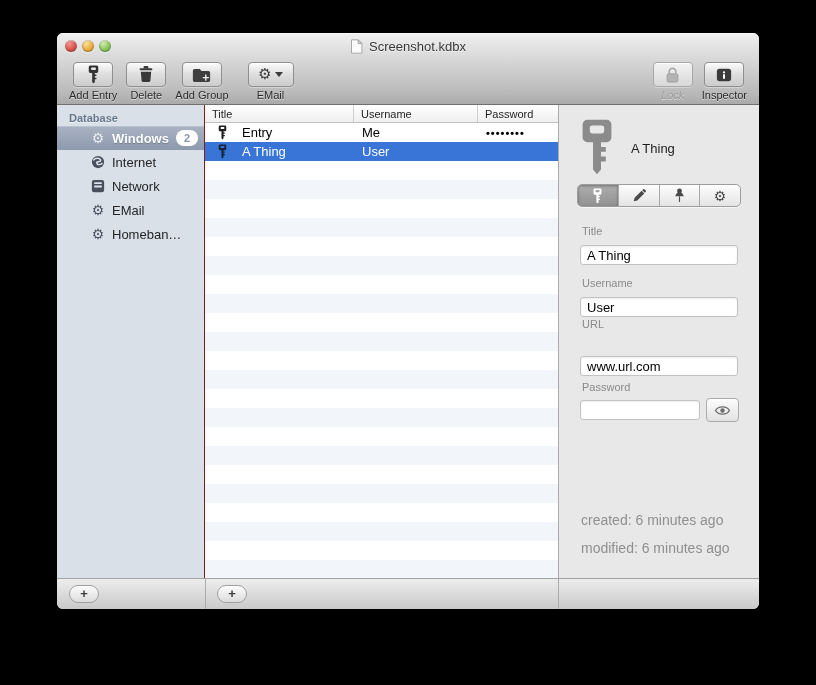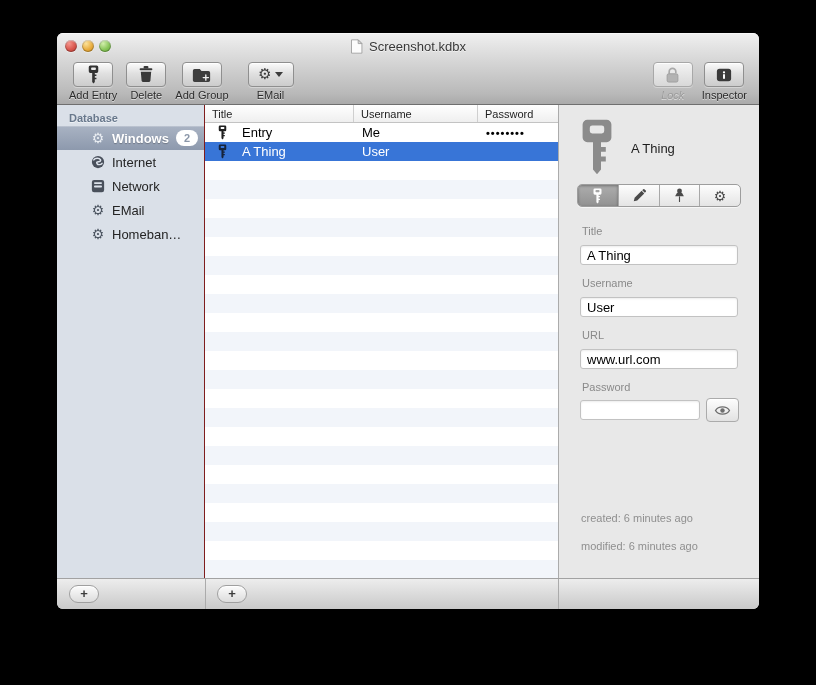--- a/index.html
+++ b/index.html
@@ -60,21 +60,21 @@
   .seg-ctrl { position:absolute; left:18px; top:79px; width:164px; height:23px; border:1px solid #9d9d9d; border-radius:5px; background:linear-gradient(#fdfdfd,#e4e4e4); display:flex; overflow:hidden; box-shadow:0 1px 0 rgba(255,255,255,.6); }
   .seg { flex:1; display:flex; align-items:center; justify-content:center; border-right:1px solid #a8a8a8; cursor:default; }
   .seg:last-child { border-right:none; }
   .seg.selected { background:linear-gradient(#adadad,#929292); box-shadow:inset 0 1px 3px rgba(0,0,0,.35); }
   .seg .gear-glyph { font-size:14px; color:#4a4a4a; }
   .f-label { position:absolute; left:23px; font-size:11px; color:#8a8a8a; }
   .f-input { position:absolute; left:21px; width:158px; height:20px; border:1px solid #c2c2c2; border-radius:3px; background:#fff; font-family:inherit; font-size:13px; color:#000; padding:0 6px; box-shadow:inset 0 1px 2px rgba(0,0,0,.08); outline:none; }
   .f-input.pw { width:120px; }
   .eye-btn { position:absolute; left:147px; top:293px; width:33px; height:24px; border:1px solid #ababab; border-radius:4px; background:linear-gradient(#fdfdfd,#e2e2e2); display:flex; align-items:center; justify-content:center; box-shadow:inset 0 1px 0 #fff; cursor:default; }
   .gen-btn { position:absolute; left:21px; top:326px; width:158px; height:19px; border:1px solid #a8a8a8; border-radius:10px; background:linear-gradient(#fefefe,#e3e3e3); font-size:12px; color:#1f1f1f; display:flex; align-items:center; justify-content:center; box-shadow:inset 0 1px 0 #fff; cursor:default; }
-  .meta { position:absolute; left:22px; font-size:11px; color:#8f8f8f; }
+  .meta { position:absolute; left:22px; font-size:14px; color:#8f8f8f; }
   
   .bottombar { height:31px; flex:none; background:linear-gradient(#ededed,#c9c9c9); border-top:1px solid #a2a2a2; position:relative; }
   .bb-div { position:absolute; top:0; bottom:0; width:1px; background:#ababab; }
   .plus-btn { position:absolute; top:6px; width:30px; height:18px; border:1px solid #9f9f9f; border-radius:9px; background:linear-gradient(#fcfcfc,#dcdcdc); color:#3c3c3c; font-size:13px; font-weight:bold; display:flex; align-items:center; justify-content:center; box-shadow:inset 0 1px 0 #fff; cursor:default; padding-bottom:2px; }
 </style>
 </head>
 <body>
 
 <div class="window">
 
@@ -259,22 +259,22 @@
           <span class="gear-glyph">⚙</span>
         </div>
       </div>
 
       <div class="f-label" style="top:120px">Title</div>
       <input class="f-input" style="top: 140px;" value="A Thing">
 
       <div class="f-label" style="top:172px">Username</div>
       <input class="f-input" style="top: 192px;" value="User">
 
-      <div class="f-label" style="top:224px">URL</div>
-      <input class="f-input" style="top: 244px;" value="www.url.com">
+      <div class="f-label" style="top:213px">URL</div>
+      <input class="f-input" style="top: 251px;" value="www.url.com">
 
       <div class="f-label" style="top:276px">Password</div>
       <input class="f-input pw" style="top: 295px;" value="">
       <div class="eye-btn">
         <svg width="17" height="13" viewBox="0 0 18 14">
             <path d="M1.5 7C4.5 1.8 13.5 1.8 16.5 7 13.5 12.2 4.5 12.2 1.5 7z" fill="none" stroke="#6e6e6e" stroke-width="1.5"></path>
             <circle cx="9" cy="7" r="2.4" fill="#6e6e6e"></circle>
           </svg>
       </div>
 

